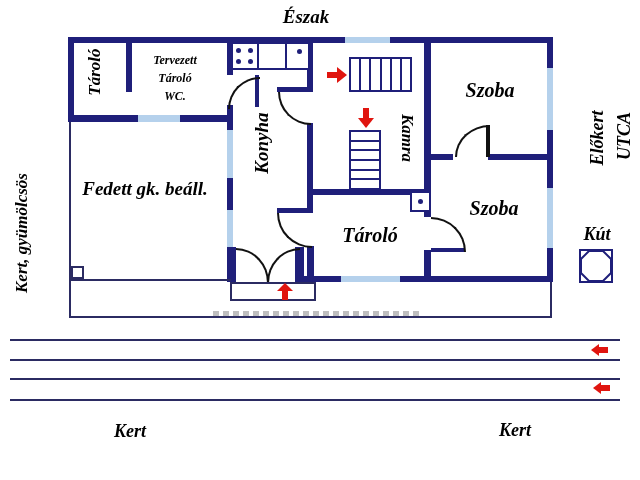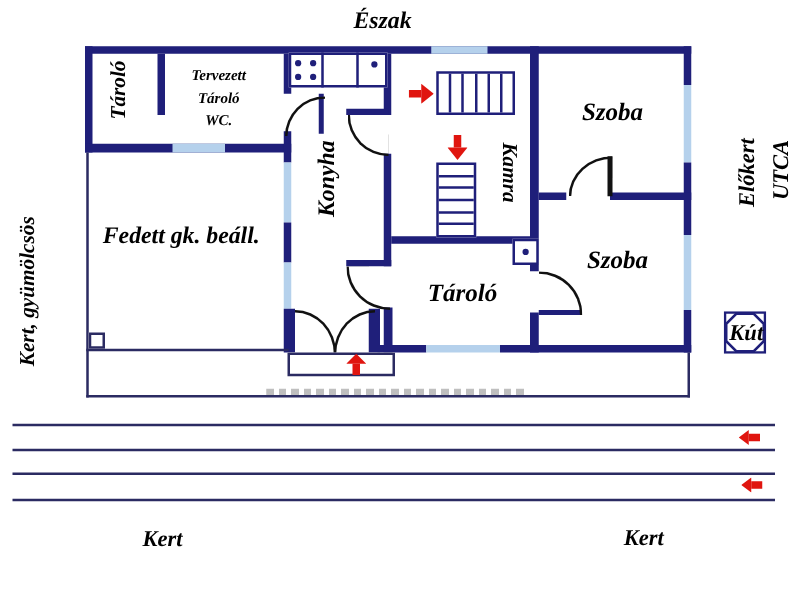--- a/index.html
+++ b/index.html
@@ -187,21 +187,21 @@
   <div class="txt" style="left:320px;top:224px;width:100px;font-size:20px;">Tároló</div>
 
   <div class="txt" style="left:75px;top:178px;width:140px;font-size:19px;">Fedett gk. beáll.</div>
 
   <div class="txt rot-ccw" style="left:-58px;top:223px;width:160px;height:20px;line-height:20px;font-size:17px;">Kert, gyümölcsös</div>
 
   <div class="txt rot-ccw" style="left:562px;top:128px;width:70px;height:20px;line-height:20px;font-size:18px;">Előkert</div>
 
   <div class="txt rot-ccw" style="left:594px;top:126px;width:60px;height:20px;line-height:20px;font-size:18px;">UTCA</div>
 
-  <div class="txt" style="left:567px;top:224px;width:60px;font-size:18px;margin-top:32px;">Kút</div>
+  <div class="txt" style="left:567px;top:224px;width:60px;font-size:18px;">Kút</div>
 
 
   <div class="txt" style="left:80px;top:421px;width:100px;font-size:18px;">Kert</div>
 
   <div class="txt" style="left:465px;top:420px;width:100px;font-size:18px;">Kert</div>
 
 
 </div>
 
 </body></html>

